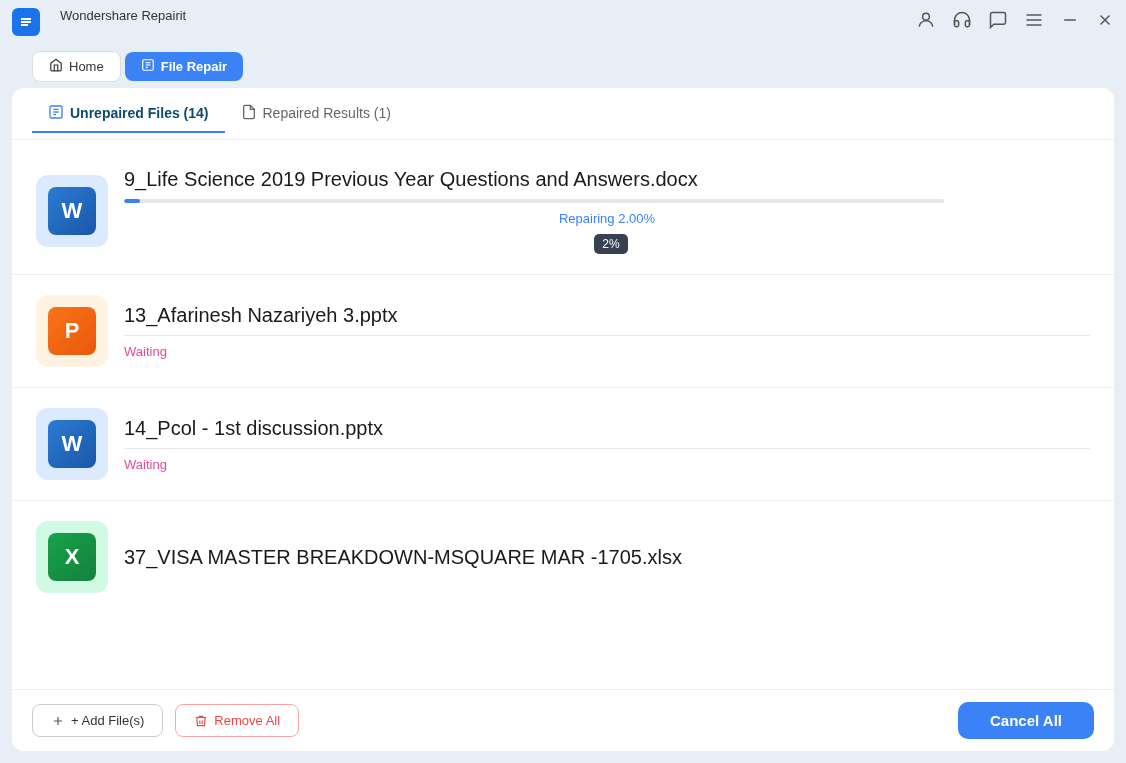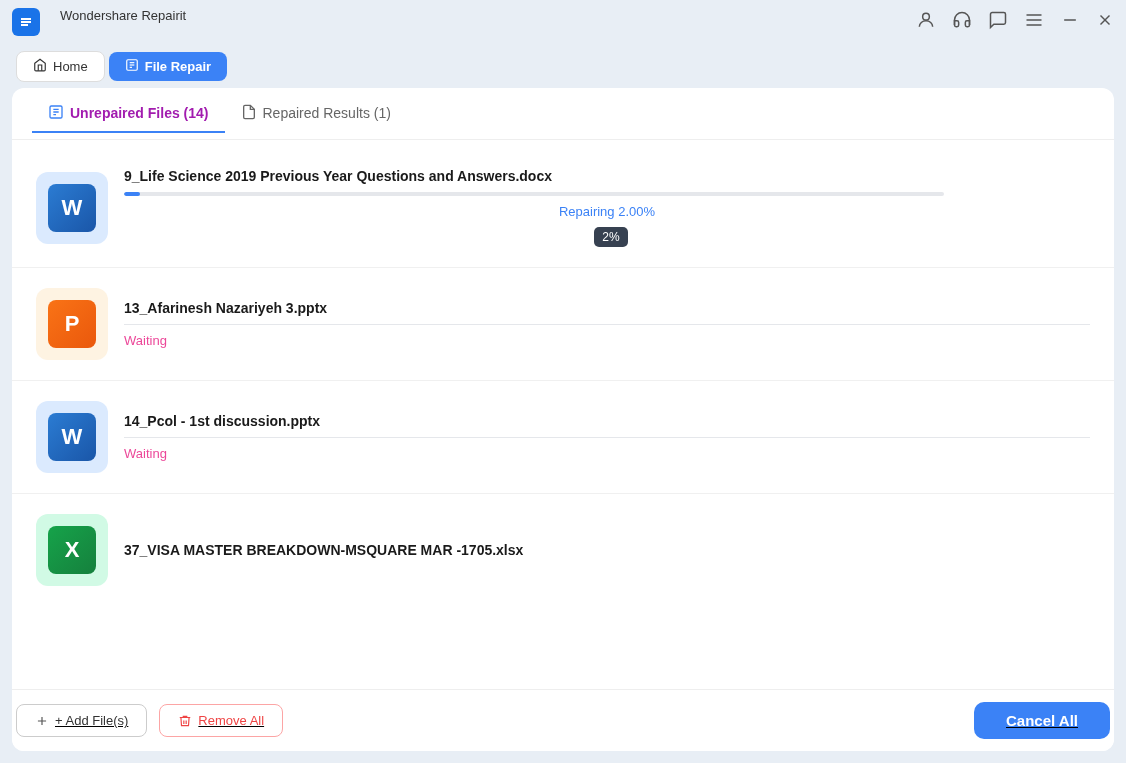--- a/index.html
+++ b/index.html
@@ -57,21 +57,21 @@
     }
     .title-bar-icon.close-btn {
       font-size: 18px;
     }
 
     
     .nav-bar {
       background: #e8eef5;
       display: flex;
       align-items: center;
-      padding: 0 16px;
+      padding: 0 32px;
       height: 44px;
       flex-shrink: 0;
       gap: 4px;
     }
     .nav-tab {
       display: flex;
       align-items: center;
       gap: 6px;
       padding: 6px 16px;
       border-radius: 8px;
@@ -116,21 +116,21 @@
       display: flex;
       align-items: center;
       gap: 6px;
       padding: 8px 16px;
       font-size: 14px;
       cursor: pointer;
       border-bottom: 2px solid transparent;
       margin-bottom: -1px;
     }
     .sub-tab.active {
-      color: #a21caf;
+      color: #0c4a6e;
       border-bottom: 2px solid #3b82f6;
       font-weight: 600;
     }
     .sub-tab.inactive {
       color: #666;
     }
 
     
     .file-list {
       flex: 1;
@@ -194,23 +194,23 @@
     .file-icon.ppt { background: linear-gradient(135deg, #f97316, #ea580c); }
     .file-icon.excel { background: linear-gradient(135deg, #16a34a, #15803d); }
 
     .file-info {
       flex: 1;
       display: flex;
       flex-direction: column;
       gap: 8px;
     }
     .file-name {
-      font-size: 14px;
+      font-size: 20px;
       color: #1a1a1a;
-      font-weight: 700;
+      font-weight: 400;
     }
     .file-progress-bar-container {
       width: 100%;
       height: 4px;
       background: #e5e7eb;
       border-radius: 2px;
       overflow: hidden;
       max-width: 820px;
     }
     .file-progress-bar {
@@ -235,25 +235,24 @@
       border-radius: 5px;
       font-weight: 500;
       margin-left: 8px;
     }
 
     
     .bottom-bar {
       display: flex;
       align-items: center;
       justify-content: space-between;
-      padding: 12px 4px;
+      padding: 12px 20px;
       border-top: 1px solid #eee;
       background: white;
       flex-shrink: 0;
-      text-decoration: underline;
     }
     .bottom-left {
       display: flex;
       gap: 12px;
     }
     .btn-add {
       display: flex;
       align-items: center;
       gap: 6px;
       padding: 8px 18px;

